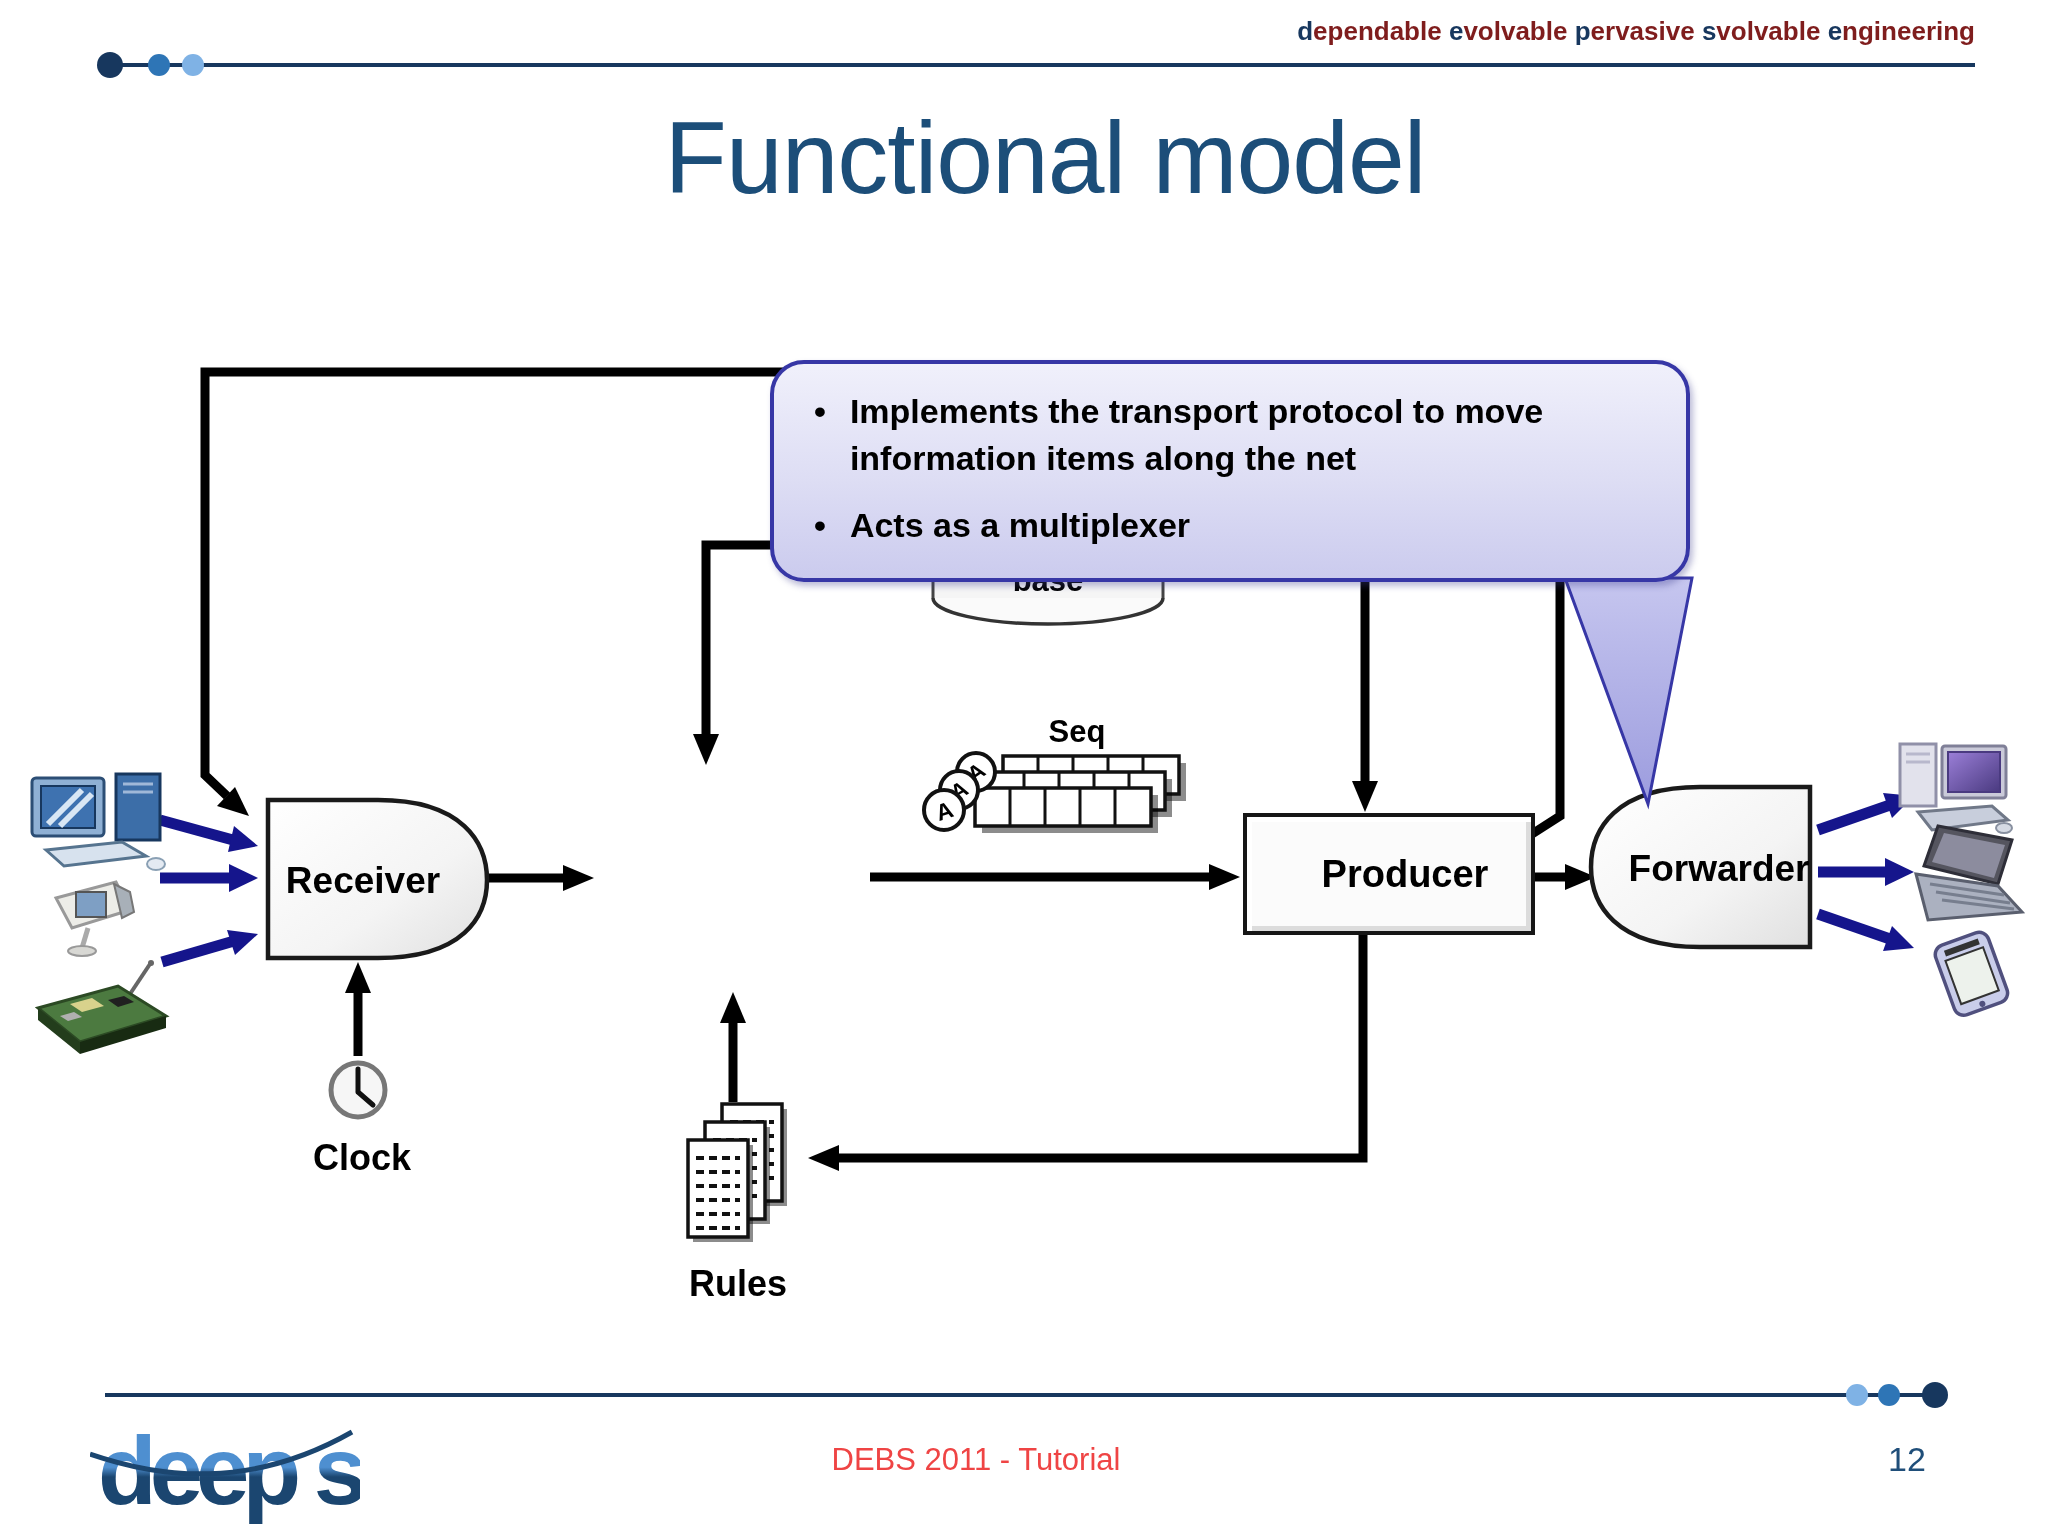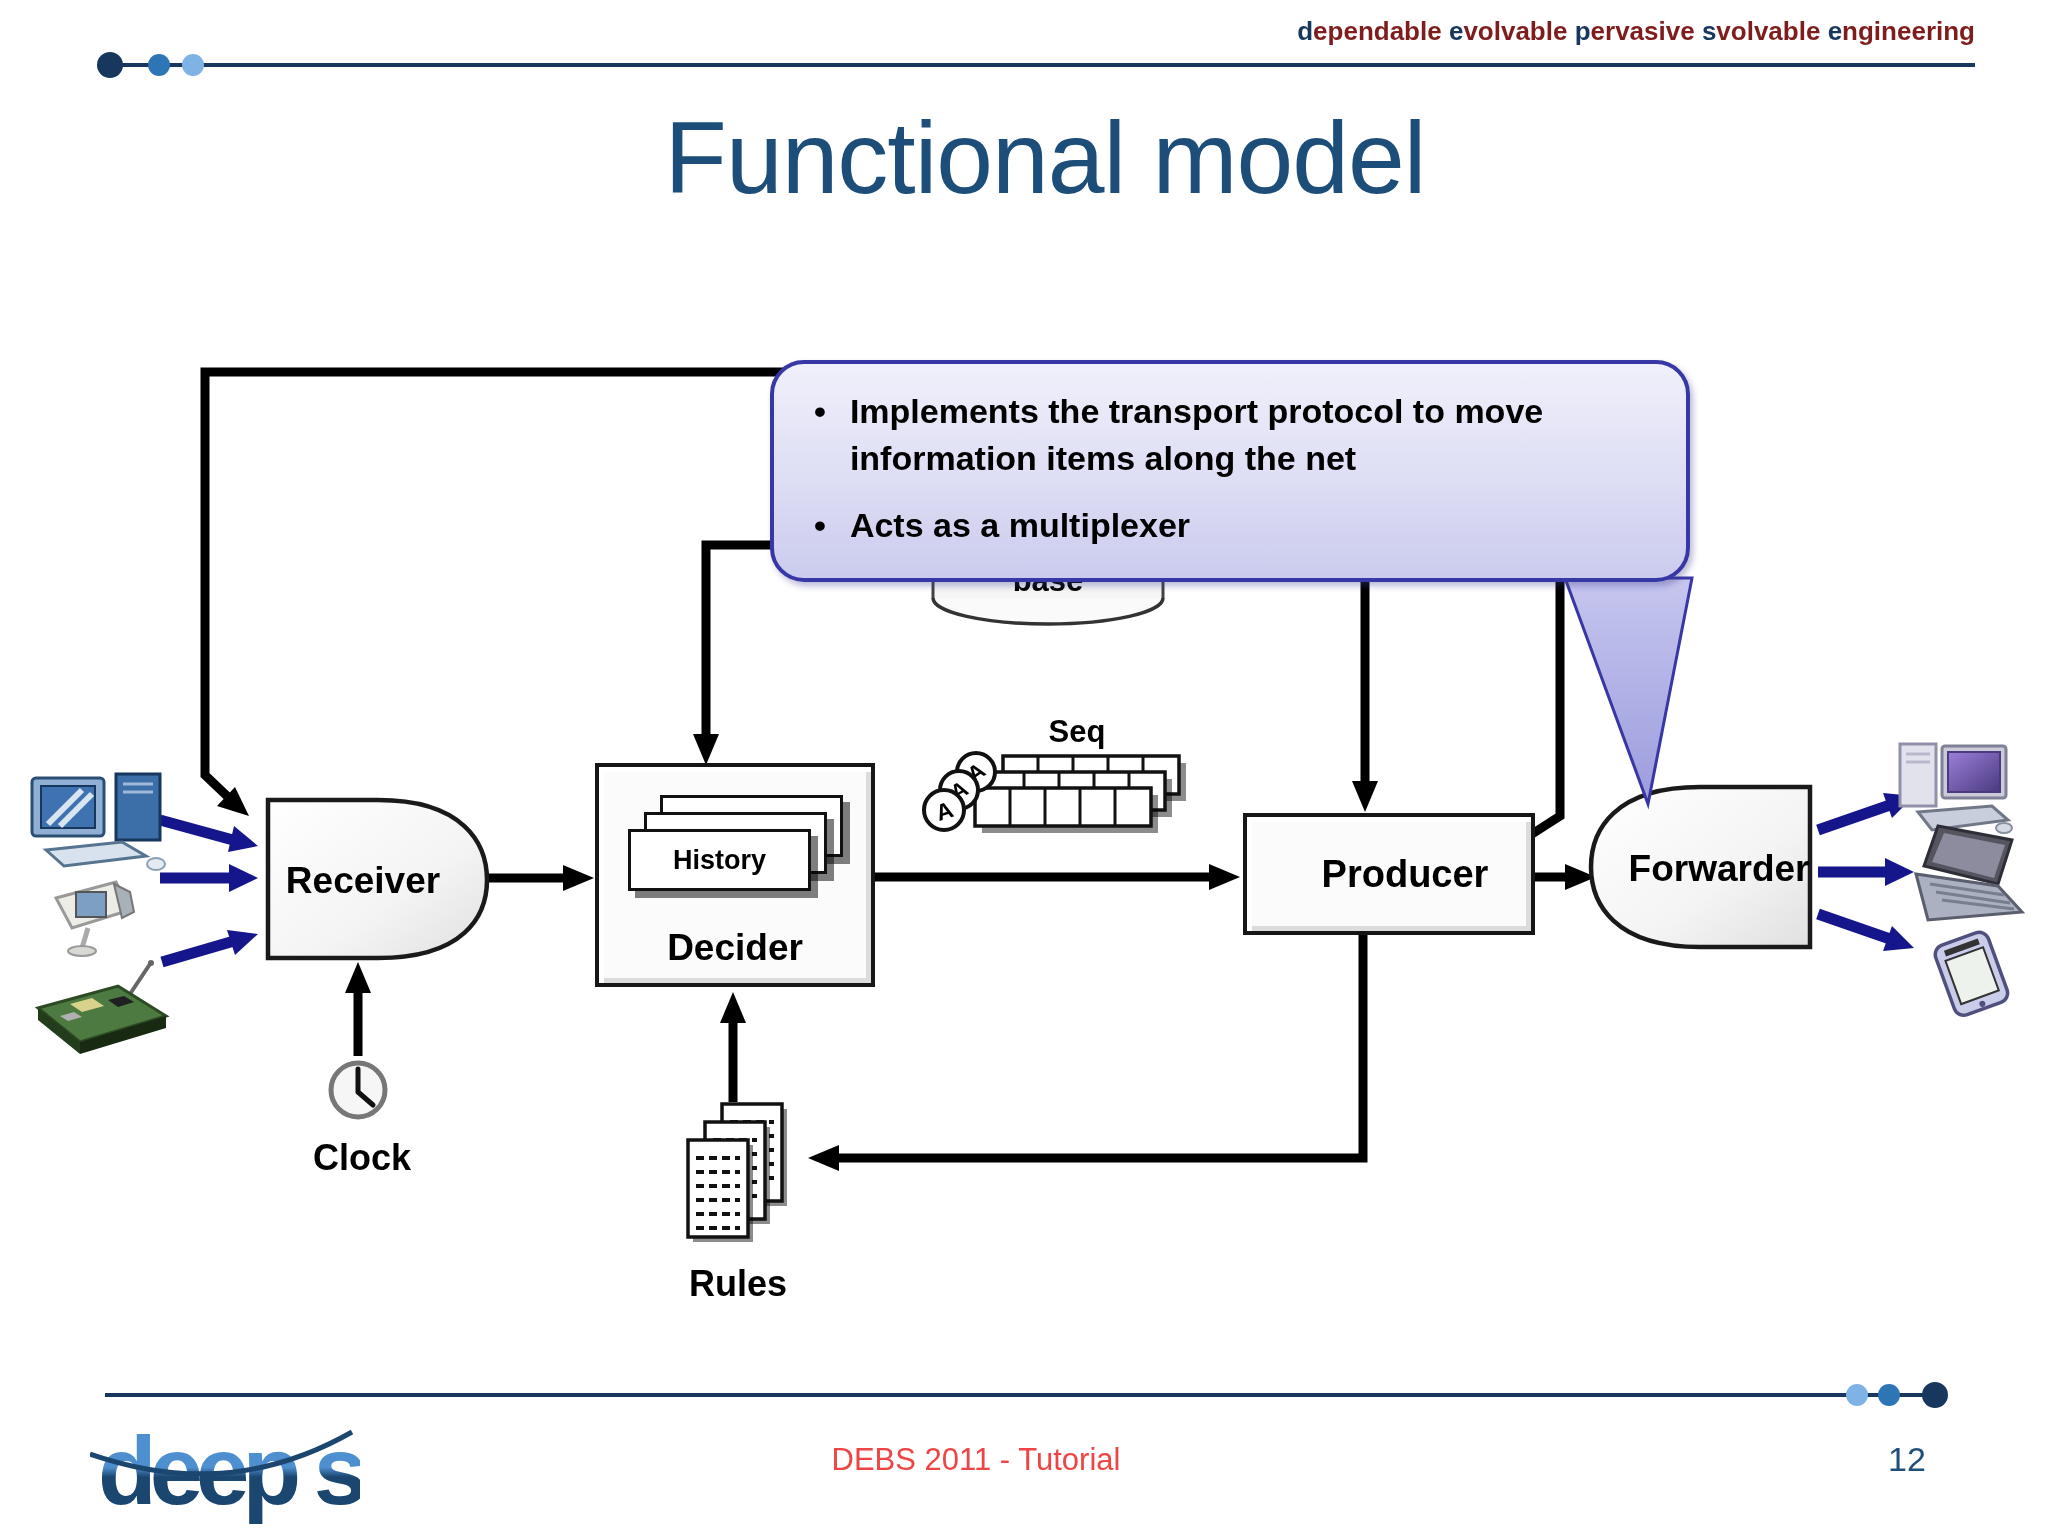--- a/index.html
+++ b/index.html
@@ -196,28 +196,20 @@
       </g>
       <g>
         <rect x="693" y="1145" width="60" height="97" fill="rgba(0,0,0,0.45)"></rect>
         <rect x="688" y="1140" width="60" height="97" fill="#fff" stroke="#111" stroke-width="3.5"></rect>
         <path d="M696,1158 H740 M696,1172 H740 M696,1186 H740 M696,1200 H740 M696,1214 H740 M696,1228 H740" stroke="#111" stroke-width="4" stroke-dasharray="8 5"></path>
       </g>
     </g>
     <text x="738" y="1296" font-size="36" font-weight="bold" text-anchor="middle" fill="#000">Rules</text>
   </svg>
 
-  <div class="node-box decider">
-    <div class="hcard" style="left:61px;top:28px;"></div>
-    <div class="hcard" style="left:45px;top:45px;"></div>
-    <div class="hcard" style="left:29px;top:62px;">
-      <div class="hcard-label">History</div>
-    </div>
-    <div class="decider-label">Decider</div>
-  </div>
 
   <div class="node-box producer">
     <div class="producer-label">Producer</div>
   </div>
 
   <svg class="tail-svg" width="260" height="250" viewBox="0 0 260 250">
     <defs>
       <linearGradient id="tailGrad" x1="0" y1="0" x2="0" y2="1">
         <stop offset="0" stop-color="#C6C6EF"></stop>
           <stop offset="1" stop-color="#9C9CDE"></stop>

